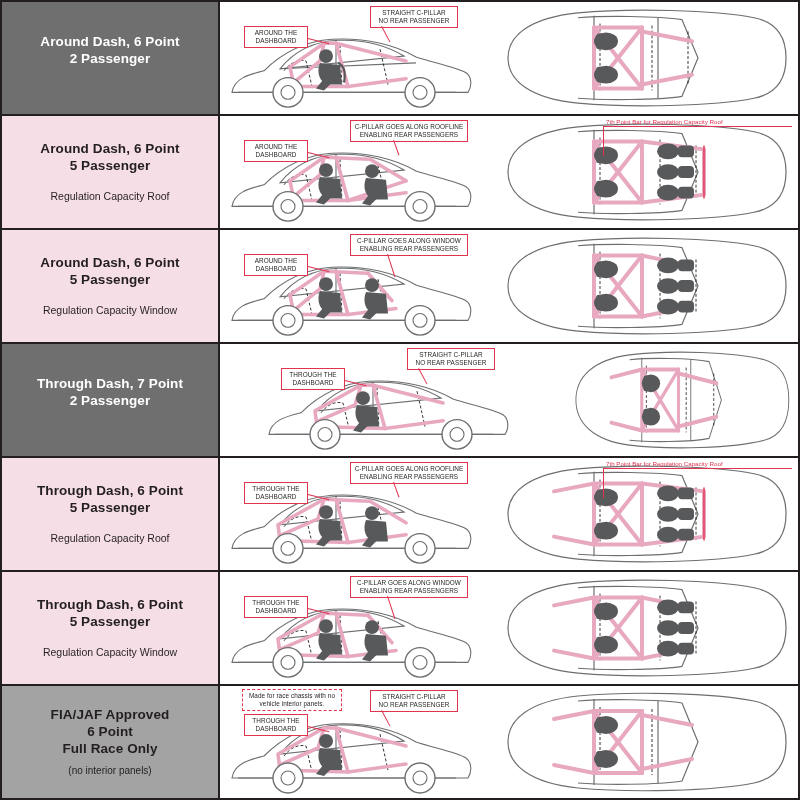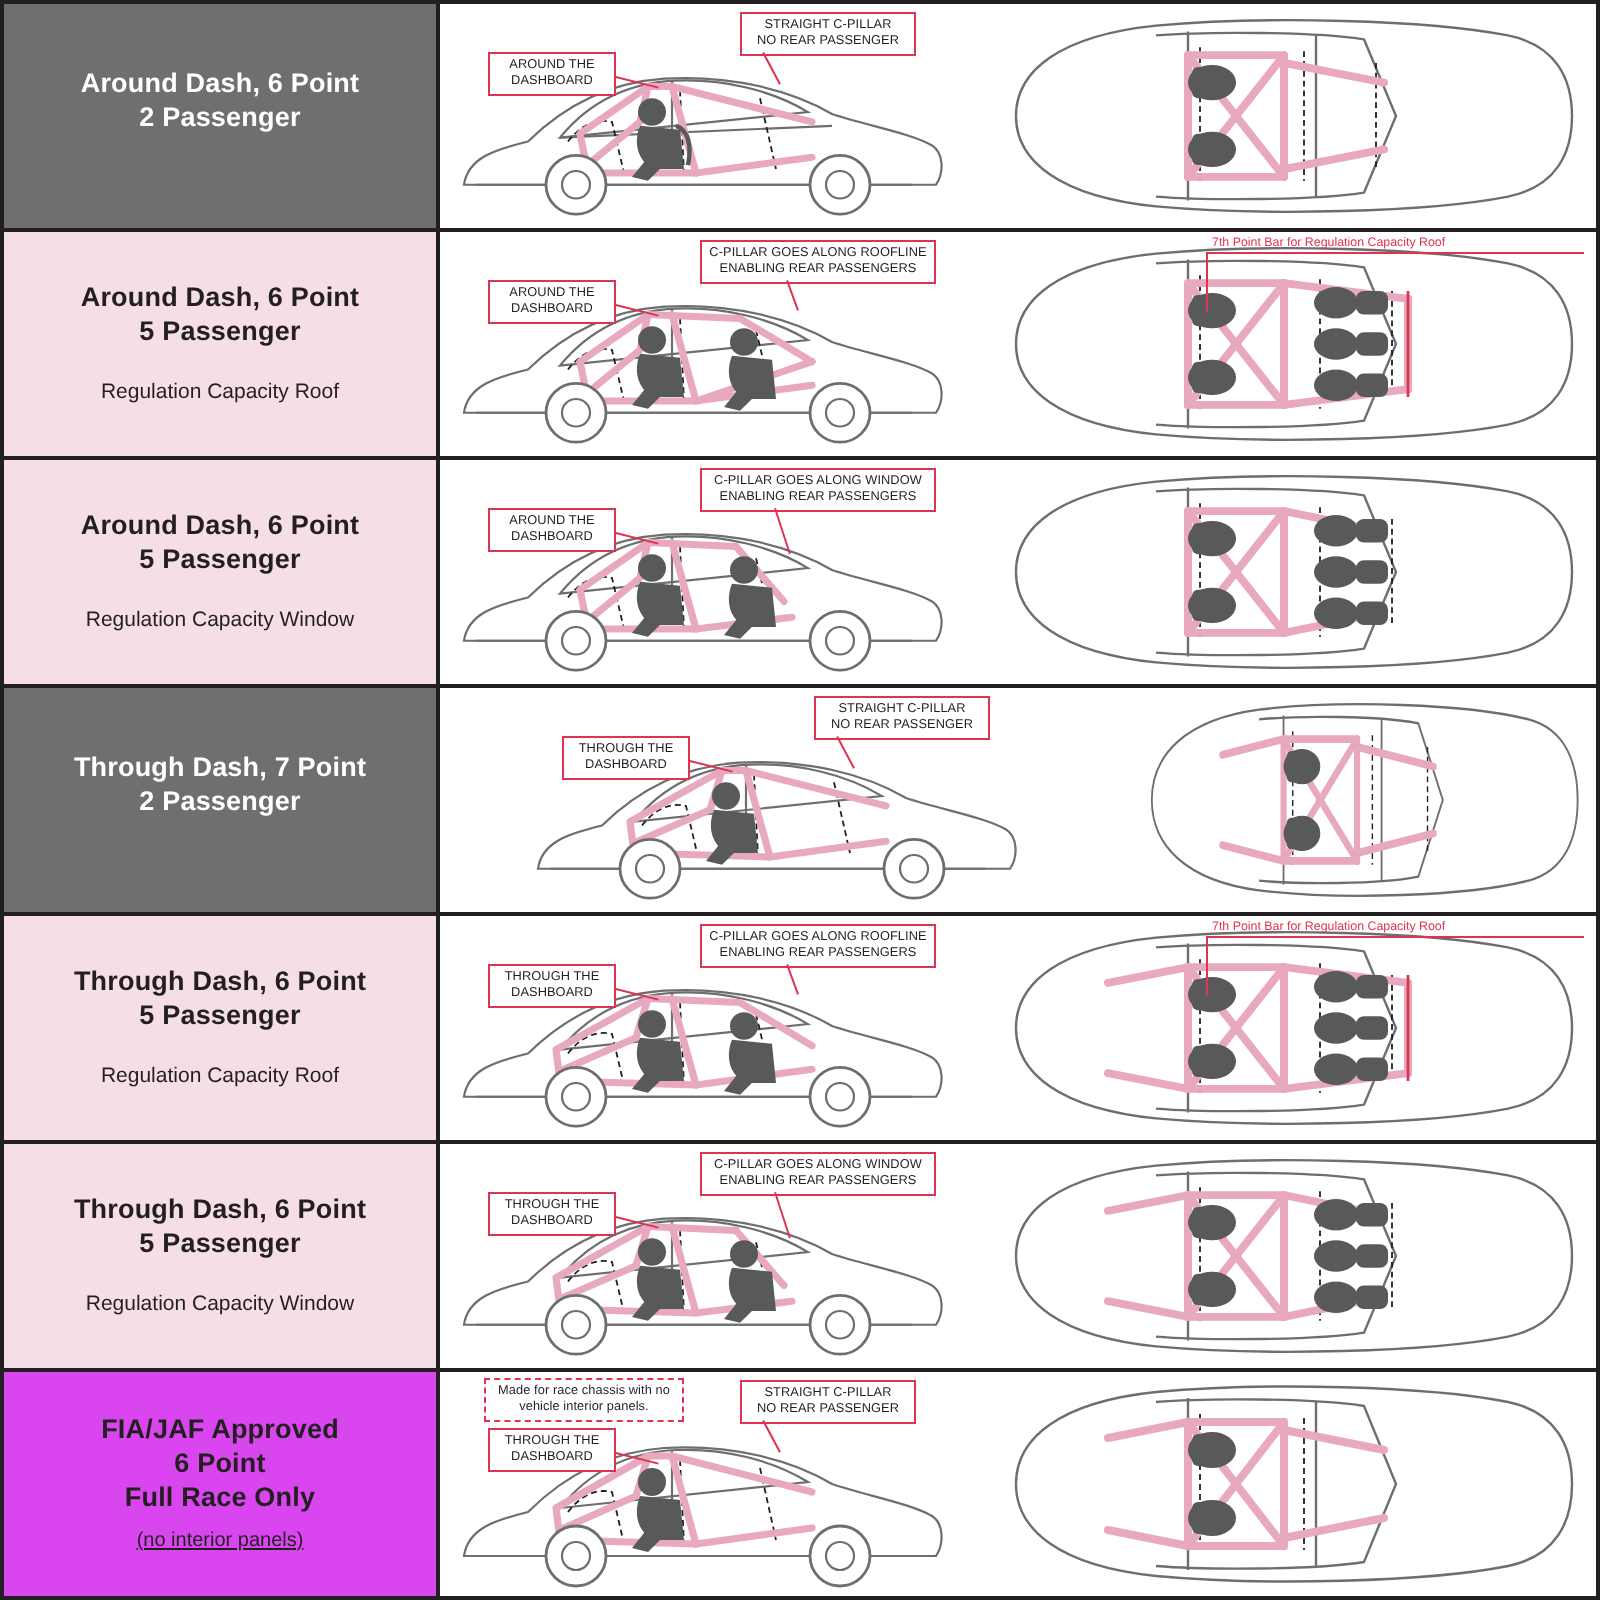--- a/index.html
+++ b/index.html
@@ -44,41 +44,40 @@
   }
   .label-cell.dark {
     background: #6f6f6f;
     color: #ffffff;
   }
   .label-cell.pink {
     background: #f6dee6;
     color: #231f20;
   }
   .label-cell.white {
-    background: #d946ef;
+    background: #a3a3a3;
     color: #231f20;
   }
   .lbl-main {
     font-size: 13.5px;
     font-weight: bold;
     line-height: 1.25;
     letter-spacing: 0.1px;
   }
   .lbl-sub {
     font-size: 10.5px;
     font-weight: normal;
     line-height: 1.3;
     margin-top: 15px;
   }
   .lbl-sub2 {
     font-size: 10px;
     font-weight: normal;
     line-height: 1.3;
     margin-top: 6px;
-    text-decoration: underline;
   }
 
   .diagram-cell {
     flex: 1 1 auto;
     position: relative;
     box-sizing: border-box;
     background: #ffffff;
     overflow: hidden;
   }
   .diagram-cell svg {

